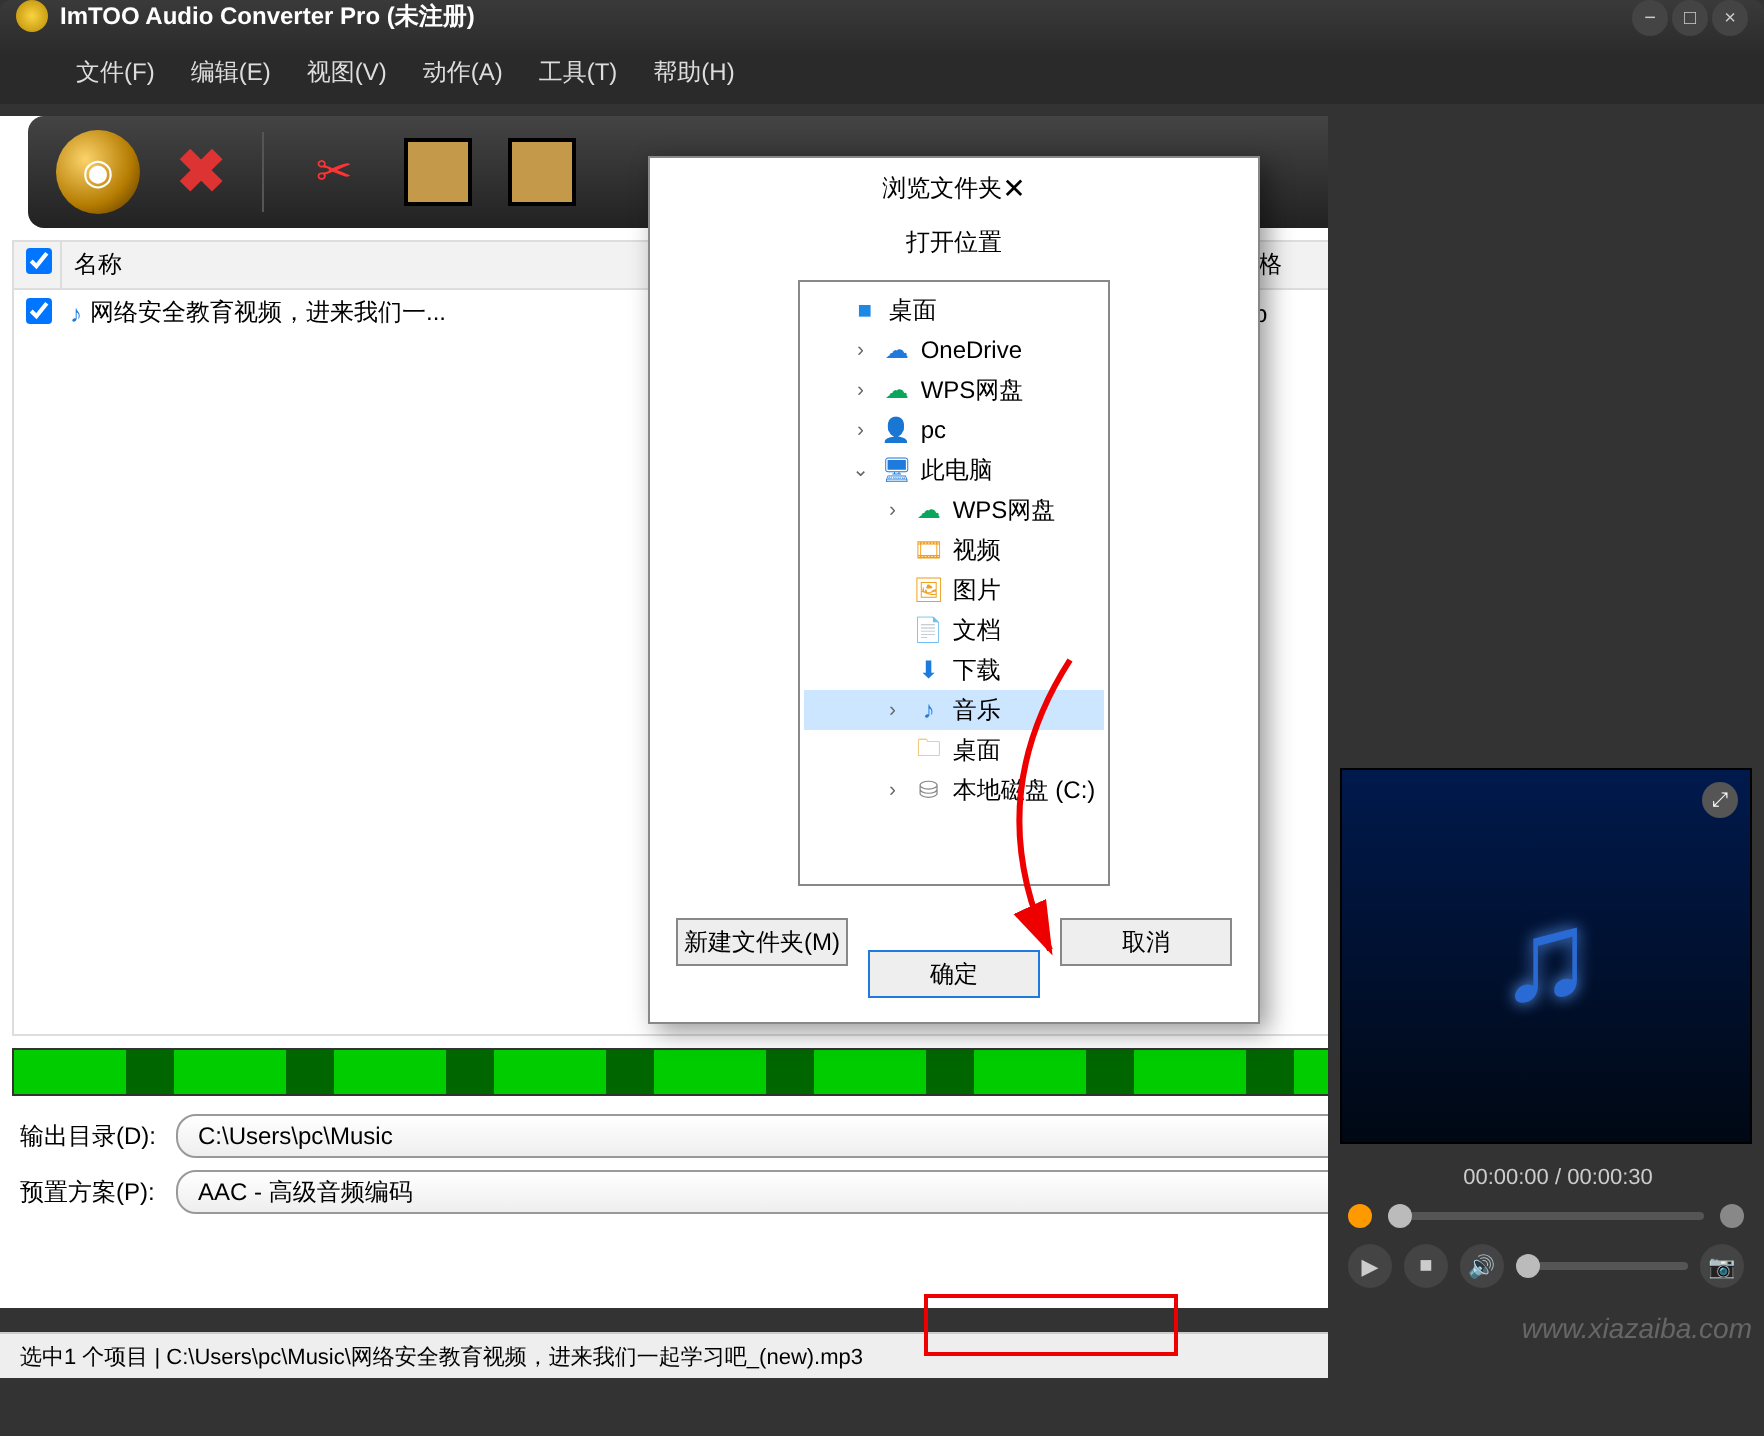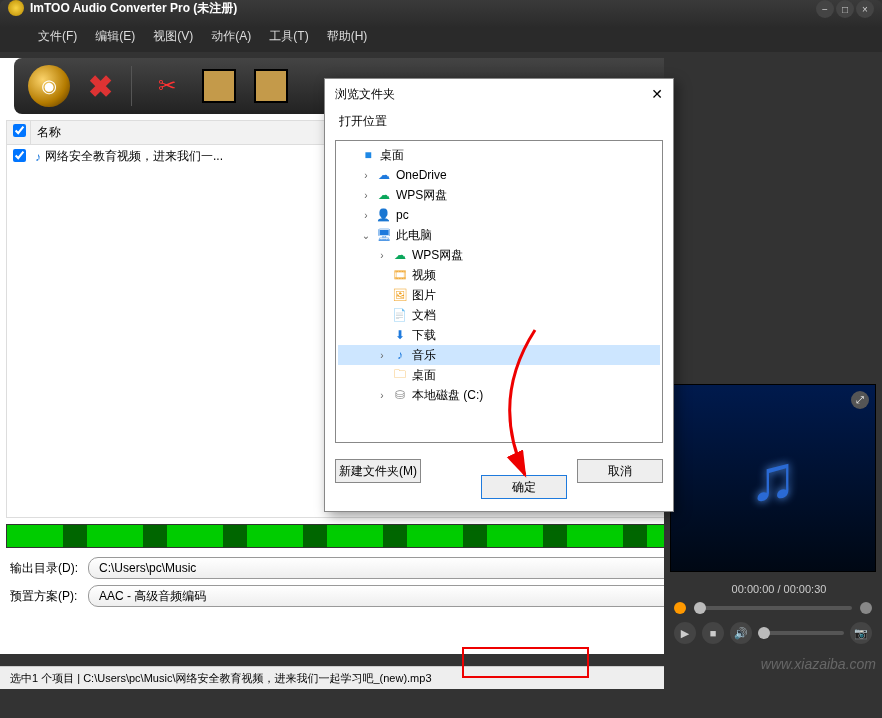--- a/index.html
+++ b/index.html
@@ -53,21 +53,21 @@
 .fullscreen-ico { position:absolute; top:6px; right:6px; width:18px; height:18px; border-radius:50%; background:#555; color:#fff; font-size:10px; display:flex; align-items:center; justify-content:center; cursor:pointer; }
 .timecode { height: 22px; color: #ccc; font-size: 11px; text-align: center; display:flex; align-items:center; justify-content:center;margin-left:12px; }
 .slider-row { display:flex; align-items:center; padding: 2px 10px; gap:8px; }
 .orange-dot { width:12px; height:12px; border-radius:50%; background:#f90; }
 .seek { flex:1; height:4px; background:#555; border-radius:2px; position:relative; }
 .seek::before { content:''; position:absolute; left:0; top:-4px; width:12px; height:12px; border-radius:50%; background:#bbb; }
 .player-ctrls { display:flex; gap:6px; padding: 6px 10px; align-items:center; }
 .pbtn { width:22px; height:22px; border-radius:50%; background:#444; color:#ccc; display:flex; align-items:center; justify-content:center; font-size:11px; cursor:pointer; }
 .red-box { position:absolute; border:2px solid #e00; pointer-events:none; }
 
-.dialog { position:absolute; left:324px; top:78px; width:350px; height:434px; background:#fff; border:1px solid #888; box-shadow: 4px 4px 12px rgba(0,0,0,.4); z-index: 50; display:flex; flex-direction:column; }
+.dialog { position:absolute; left:324px; top:78px; width:306px; height:434px; background:#fff; border:1px solid #888; box-shadow: 4px 4px 12px rgba(0,0,0,.4); z-index: 50; display:flex; flex-direction:column;align-items:center; }
 .dlg-title { height:30px; display:flex; align-items:center; padding:0 10px; font-size:12px; justify-content:space-between; }
 .dlg-close { font-size:14px; cursor:pointer; }
 .dlg-msg { padding: 4px 14px 10px; font-size:12px; }
 .tree-area { flex:1; margin: 0 10px 8px; border:1px solid #888; overflow:auto; padding: 4px 2px; font-size:12px; }
 .tree-item { display:flex; align-items:center; height:20px; padding: 0 4px; gap:4px; cursor:pointer; white-space:nowrap; }
 .tree-item.selected { background:#cde6ff; }
 .exp { width:12px; text-align:center; color:#666; font-size:10px; }
 .ico { width:16px; height:14px; display:inline-flex; align-items:center; justify-content:center; font-size:12px; }
 .ico.folder { color:#f0a020; }
 .ico.cloud { color:#0aa65b; }

